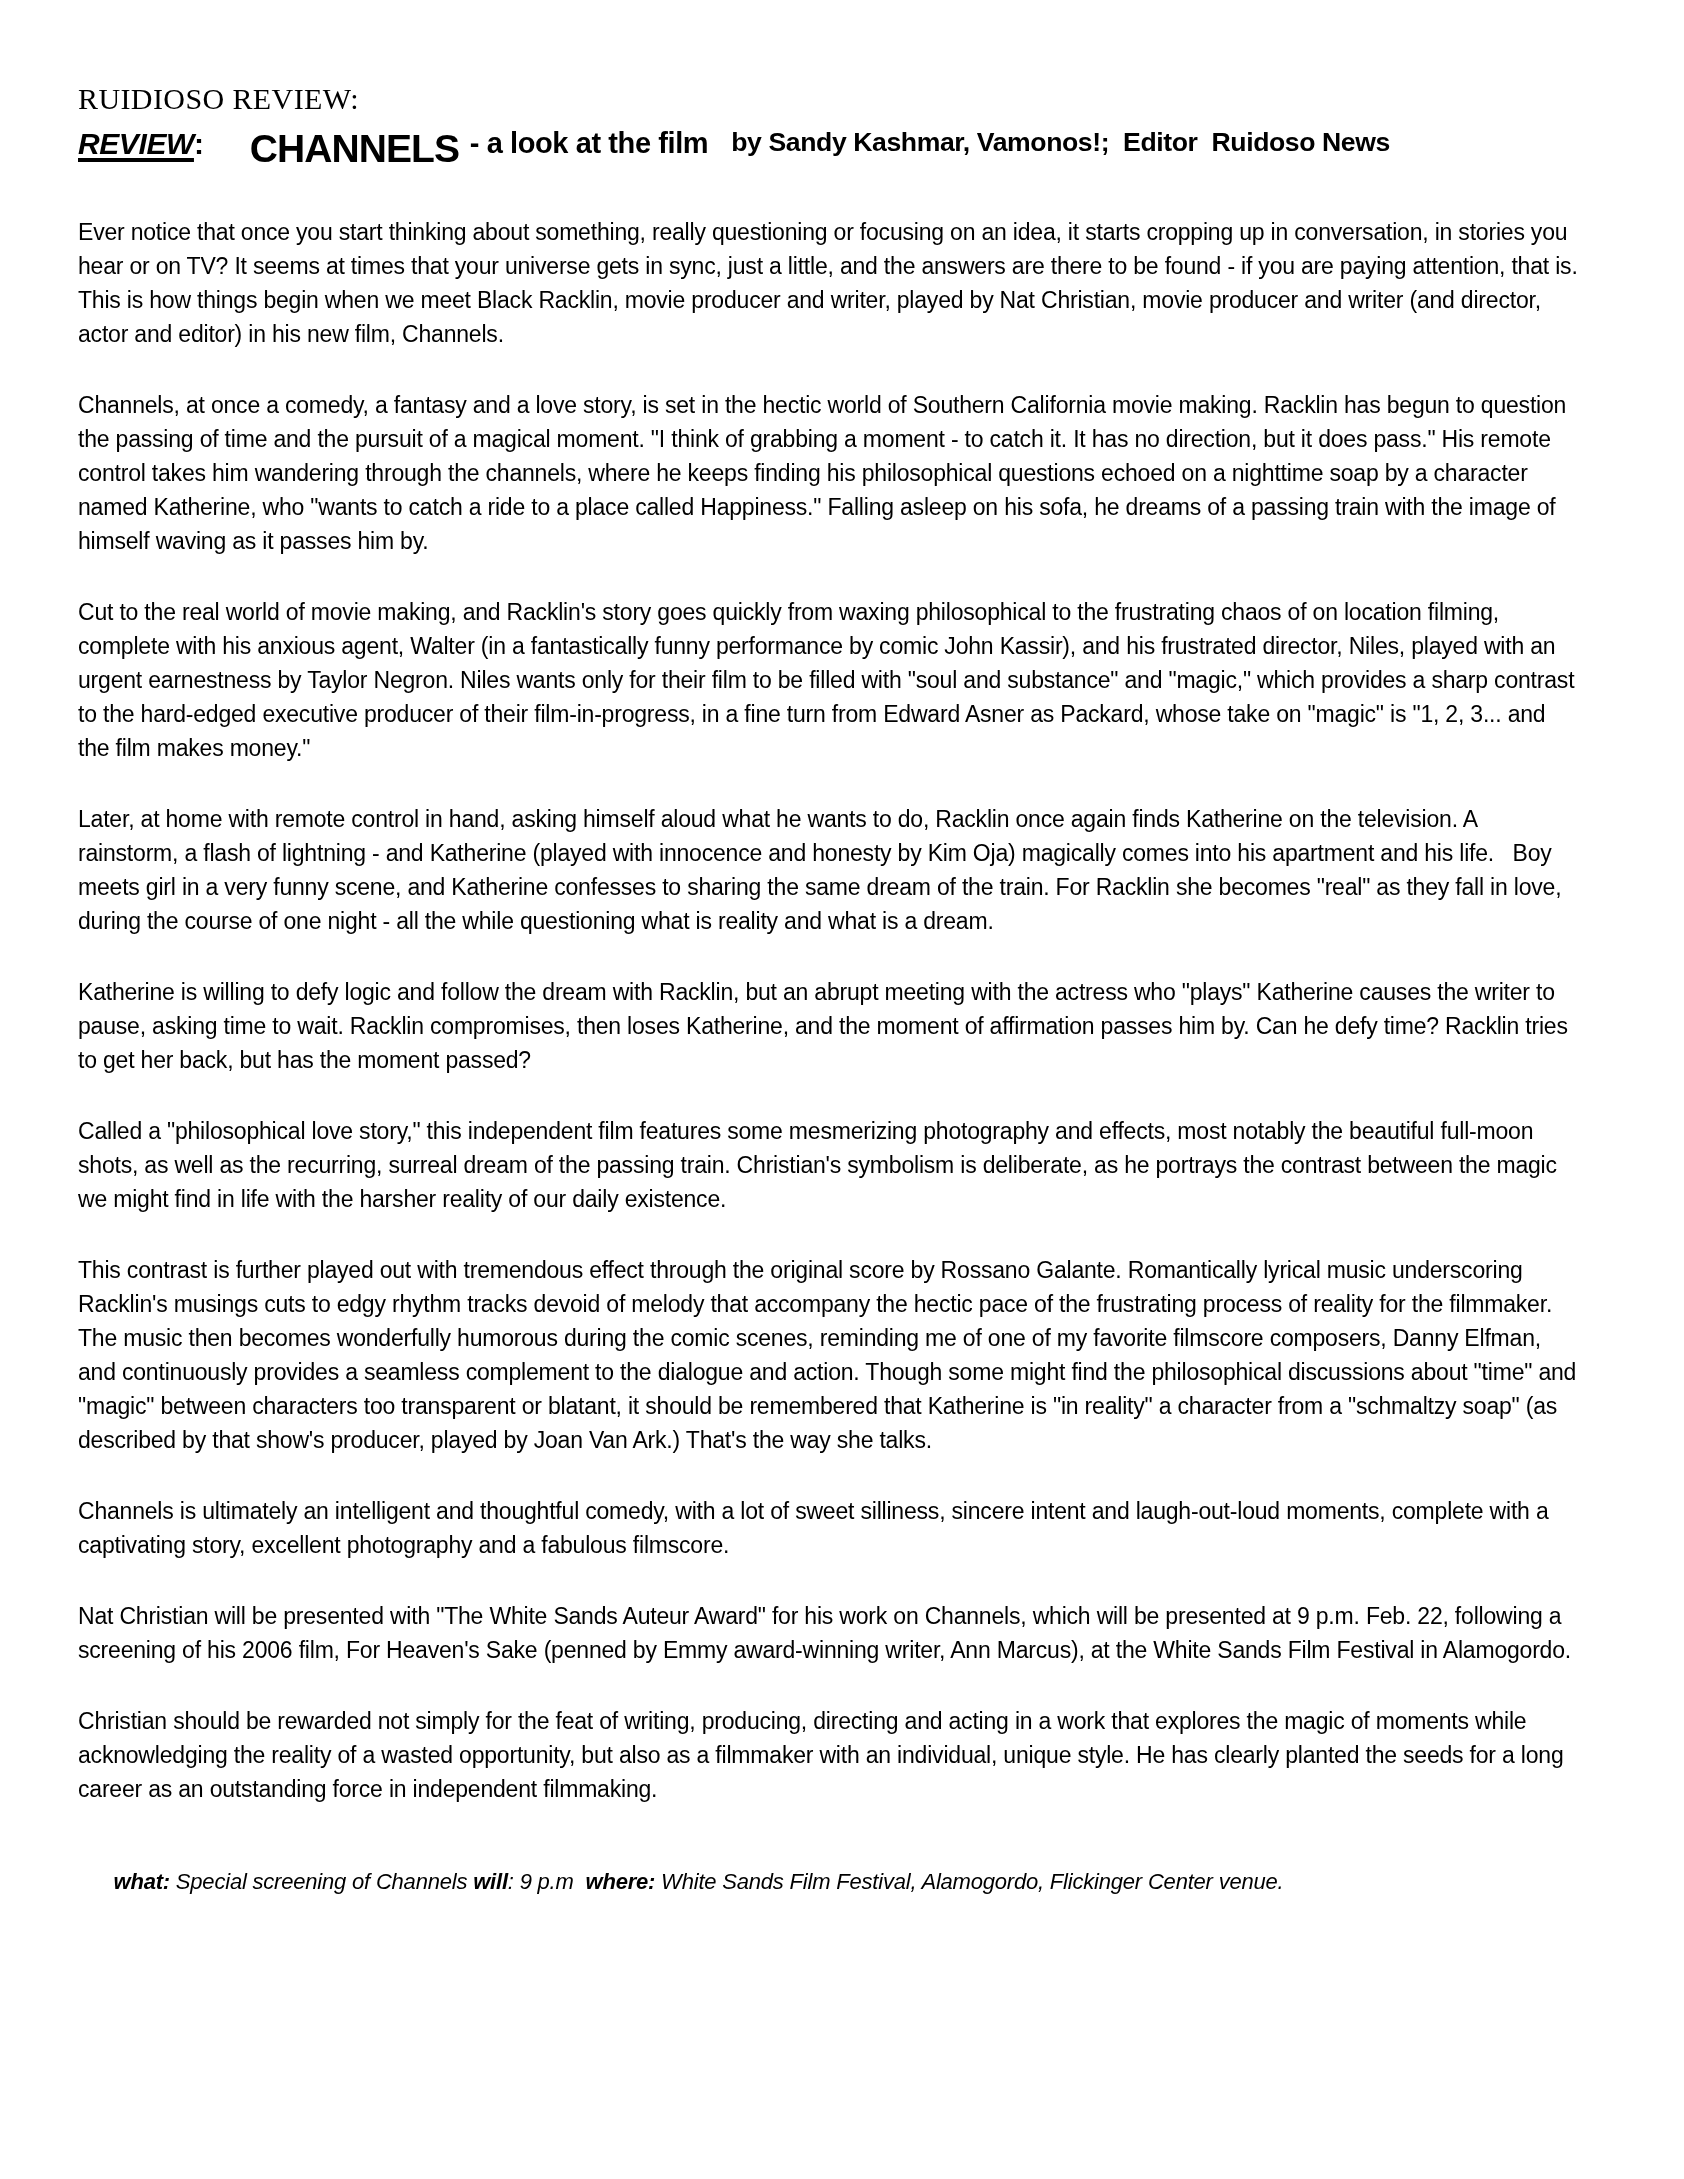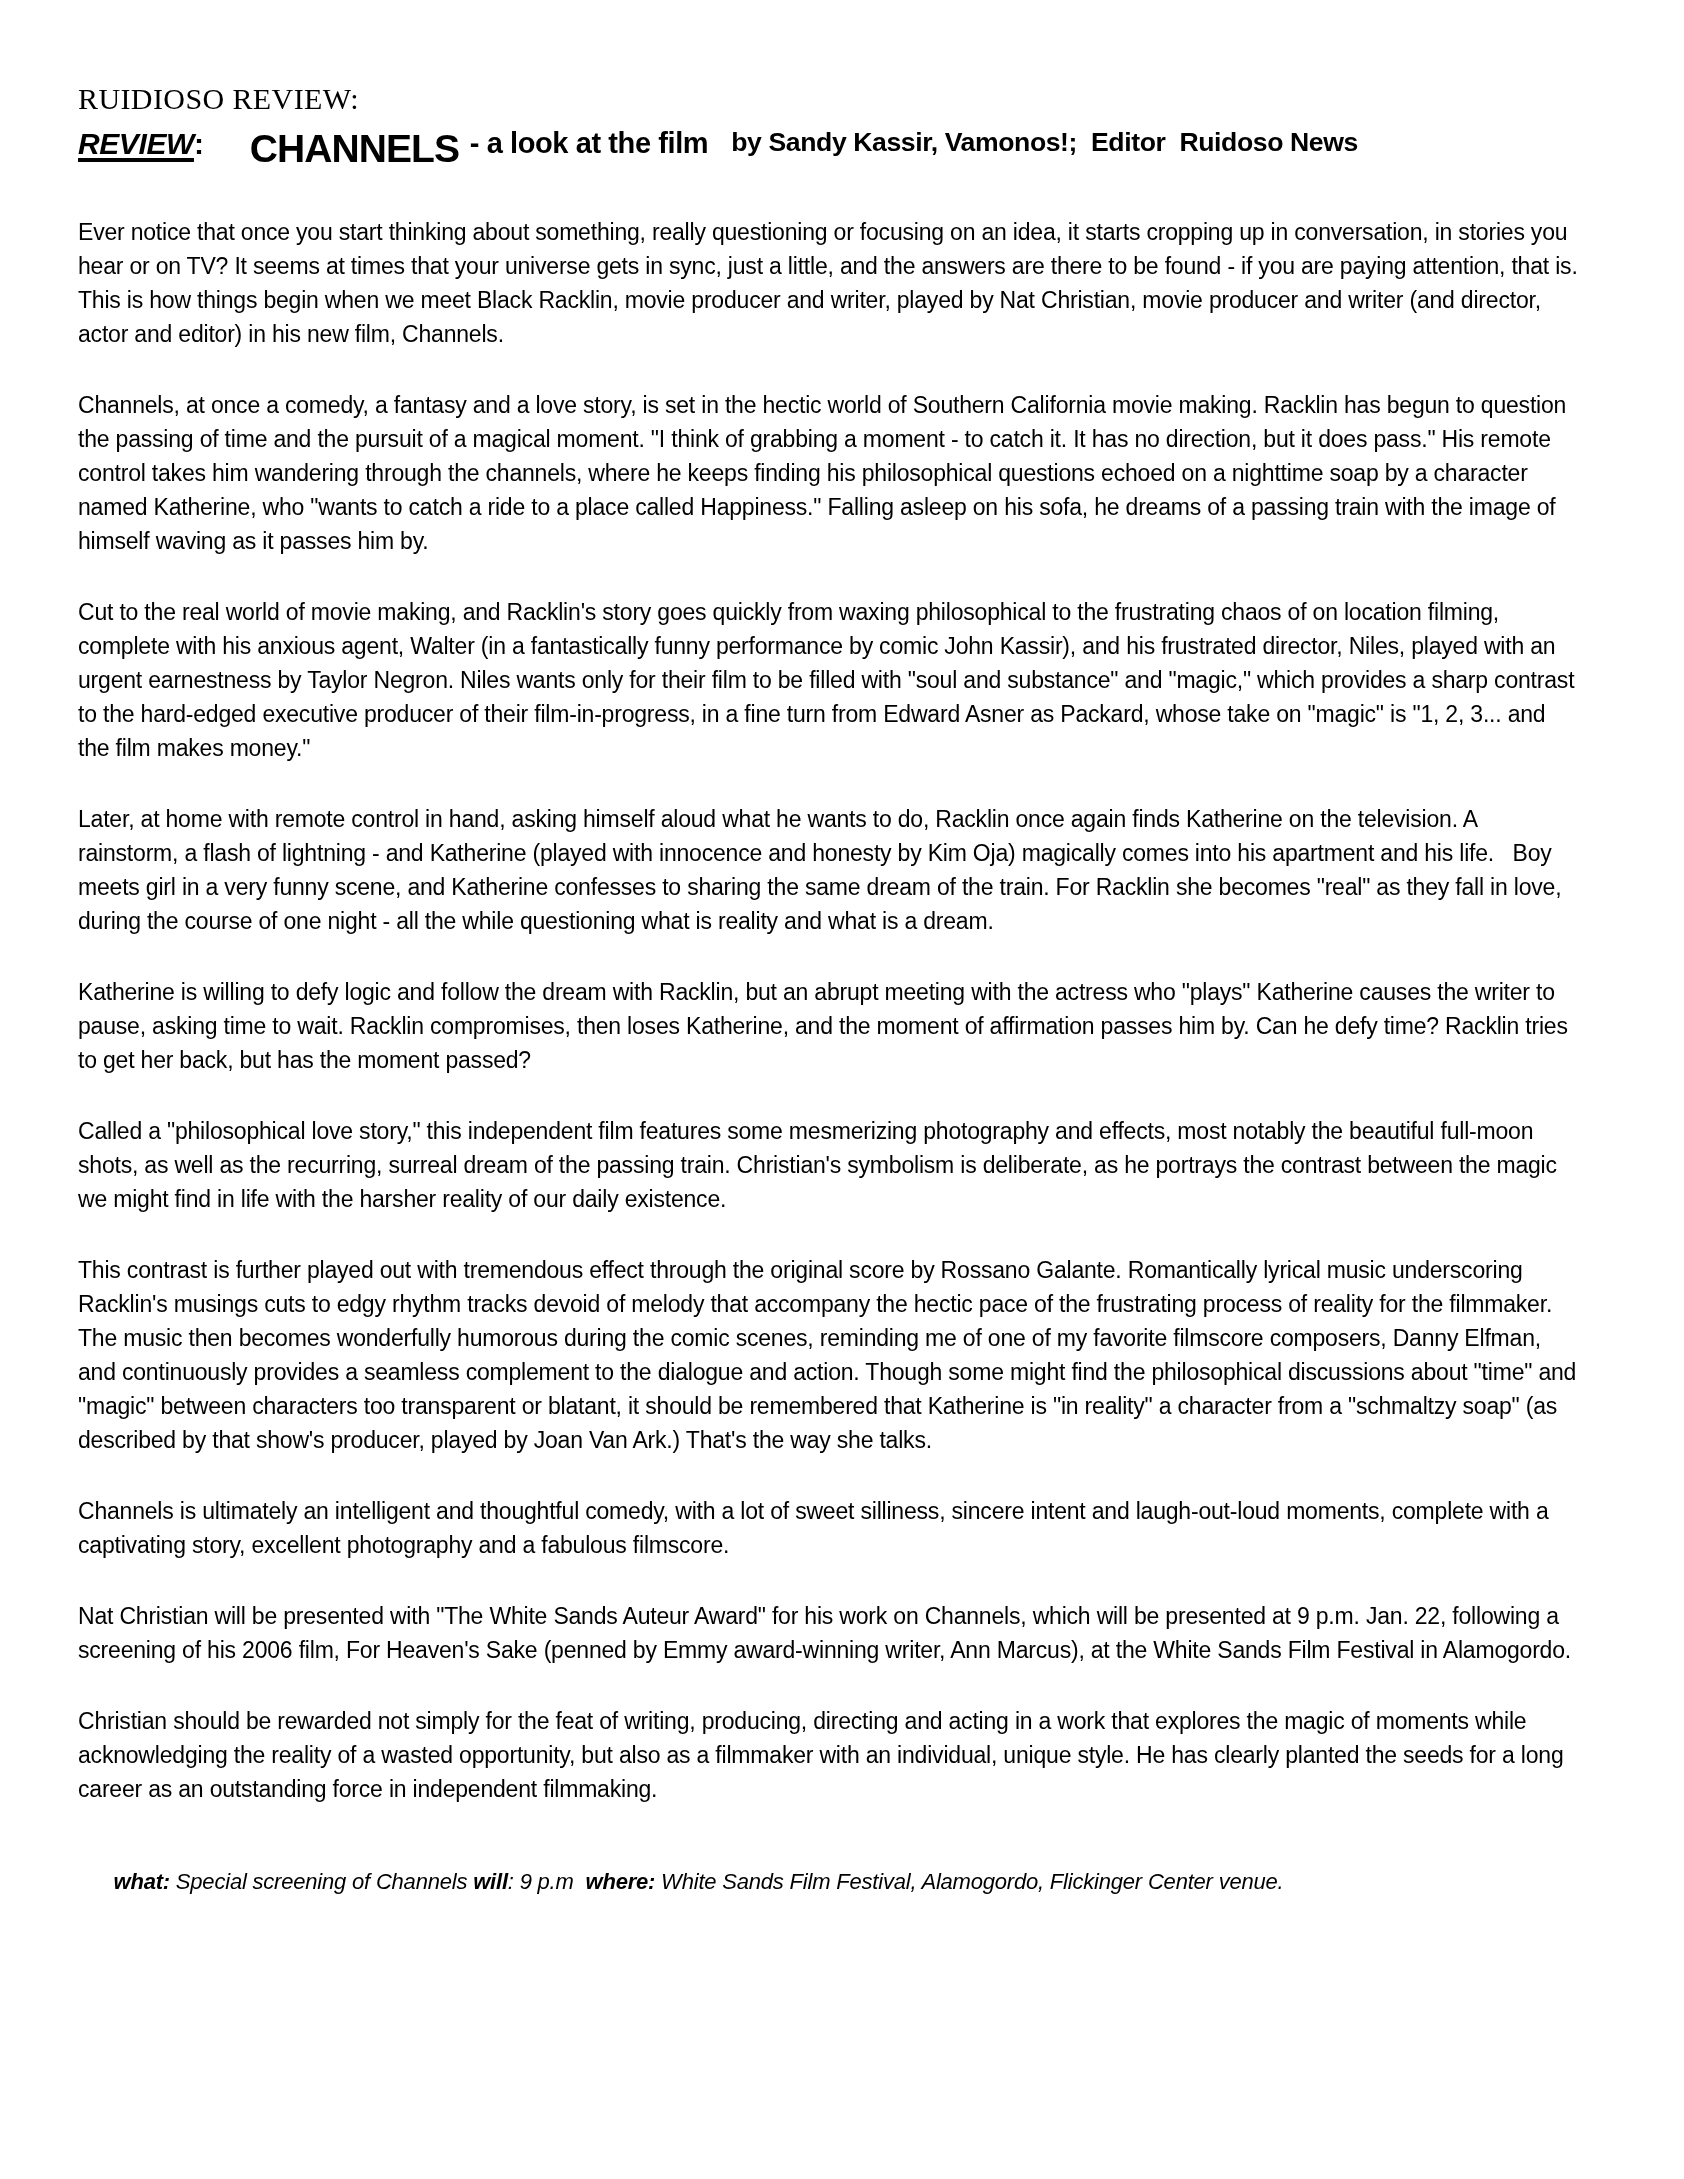--- a/index.html
+++ b/index.html
@@ -93,33 +93,33 @@
 
 <div class="page">
 
   <div class="kicker">RUIDIOSO REVIEW:</div>
 
   <div class="headline-row">
     <span class="review-label">REVIEW</span>
     <span class="review-colon">:</span>
     <span class="film-title">CHANNELS</span>
     <span class="headline-subtitle">- a look at the film</span>
-    <span class="byline">by Sandy Kassir, Vamonos!;  Editor  Ruidoso News</span>
+    <span class="byline">by Sandy Kashmar, Vamonos!;  Editor  Ruidoso News</span>
   </div>
 
   <div class="article-body">
     <p>Ever notice that once you start thinking about something, really questioning or focusing on an idea, it starts cropping up in conversation, in stories you hear or on TV? It seems at times that your universe gets in sync, just a little, and the answers are there to be found - if you are paying attention, that is.   This is how things begin when we meet Black Racklin, movie producer and writer, played by Nat Christian, movie producer and writer (and director, actor and editor) in his new film, Channels.</p>
     <p>Channels, at once a comedy, a fantasy and a love story, is set in the hectic world of Southern California movie making. Racklin has begun to question the passing of time and the pursuit of a magical moment. "I think of grabbing a moment - to catch it. It has no direction, but it does pass." His remote control takes him wandering through the channels, where he keeps finding his philosophical questions echoed on a nighttime soap by a character named Katherine, who "wants to catch a ride to a place called Happiness." Falling asleep on his sofa, he dreams of a passing train with the image of himself waving as it passes him by.</p>
     <p>Cut to the real world of movie making, and Racklin's story goes quickly from waxing philosophical to the frustrating chaos of on location filming, complete with his anxious agent, Walter (in a fantastically funny performance by comic John Kassir), and his frustrated director, Niles, played with an urgent earnestness by Taylor Negron. Niles wants only for their film to be filled with "soul and substance" and "magic," which provides a sharp contrast to the hard-edged executive producer of their film-in-progress, in a fine turn from Edward Asner as Packard, whose take on "magic" is "1, 2, 3... and the film makes money."</p>
     <p>Later, at home with remote control in hand, asking himself aloud what he wants to do, Racklin once again finds Katherine on the television. A rainstorm, a flash of lightning - and Katherine (played with innocence and honesty by Kim Oja) magically comes into his apartment and his life.   Boy meets girl in a very funny scene, and Katherine confesses to sharing the same dream of the train. For Racklin she becomes "real" as they fall in love, during the course of one night - all the while questioning what is reality and what is a dream.</p>
     <p>Katherine is willing to defy logic and follow the dream with Racklin, but an abrupt meeting with the actress who "plays" Katherine causes the writer to pause, asking time to wait. Racklin compromises, then loses Katherine, and the moment of affirmation passes him by. Can he defy time? Racklin tries to get her back, but has the moment passed?</p>
     <p>Called a "philosophical love story," this independent film features some mesmerizing photography and effects, most notably the beautiful full-moon shots, as well as the recurring, surreal dream of the passing train. Christian's symbolism is deliberate, as he portrays the contrast between the magic we might find in life with the harsher reality of our daily existence.</p>
     <p>This contrast is further played out with tremendous effect through the original score by Rossano Galante. Romantically lyrical music underscoring Racklin's musings cuts to edgy rhythm tracks devoid of melody that accompany the hectic pace of the frustrating process of reality for the filmmaker. The music then becomes wonderfully humorous during the comic scenes, reminding me of one of my favorite filmscore composers, Danny Elfman, and continuously provides a seamless complement to the dialogue and action. Though some might find the philosophical discussions about "time" and "magic" between characters too transparent or blatant, it should be remembered that Katherine is "in reality" a character from a "schmaltzy soap" (as described by that show's producer, played by Joan Van Ark.) That's the way she talks.</p>
     <p>Channels is ultimately an intelligent and thoughtful comedy, with a lot of sweet silliness, sincere intent and laugh-out-loud moments, complete with a captivating story, excellent photography and a fabulous filmscore.</p>
-    <p>Nat Christian will be presented with "The White Sands Auteur Award" for his work on Channels, which will be presented at 9 p.m. Jan. 22, following a screening of his 2006 film, For Heaven's Sake (penned by Emmy award-winning writer, Ann Marcus), at the White Sands Film Festival in Alamogordo.</p>
+    <p>Nat Christian will be presented with "The White Sands Auteur Award" for his work on Channels, which will be presented at 9 p.m. Feb. 22, following a screening of his 2006 film, For Heaven's Sake (penned by Emmy award-winning writer, Ann Marcus), at the White Sands Film Festival in Alamogordo.</p>
     <p>Christian should be rewarded not simply for the feat of writing, producing, directing and acting in a work that explores the magic of moments while acknowledging the reality of a wasted opportunity, but also as a filmmaker with an individual, unique style. He has clearly planted the seeds for a long career as an outstanding force in independent filmmaking.</p>
 
     <div class="screening-info">
       <span class="info-label">what:</span><span> Special screening of Channels </span><span class="info-label">will</span><span>: 9 p.m  </span><span class="info-label">where:</span><span> White Sands Film Festival, Alamogordo, Flickinger Center venue.</span>
     </div>
   </div>
 
 </div>
 
 

